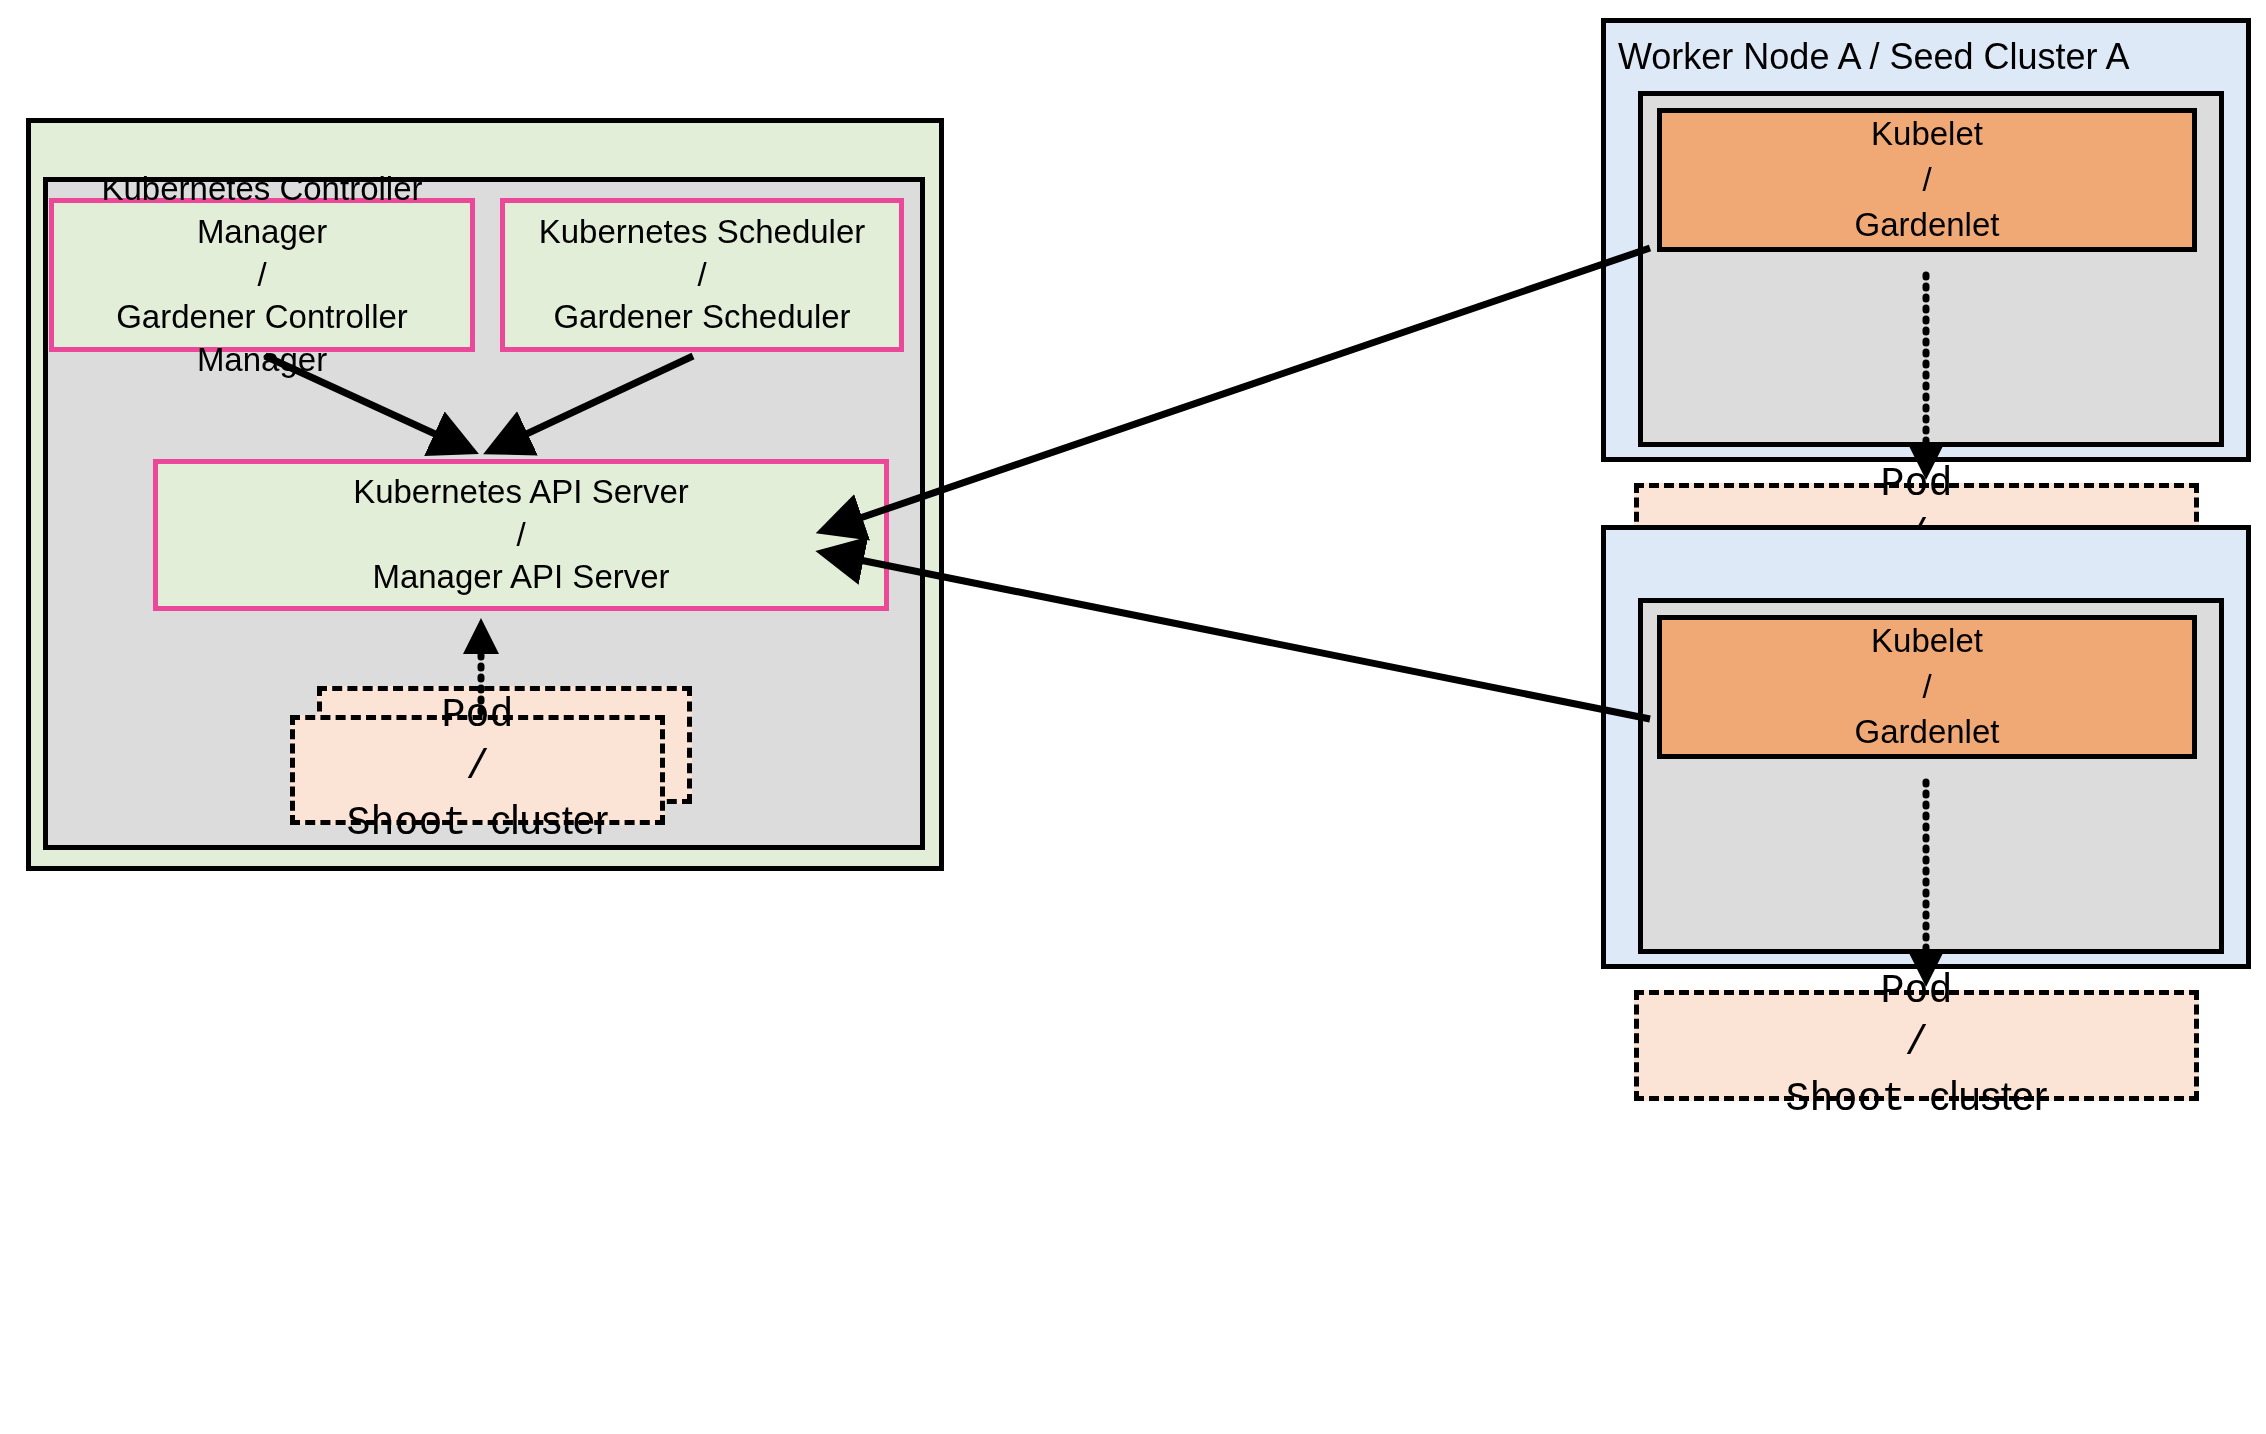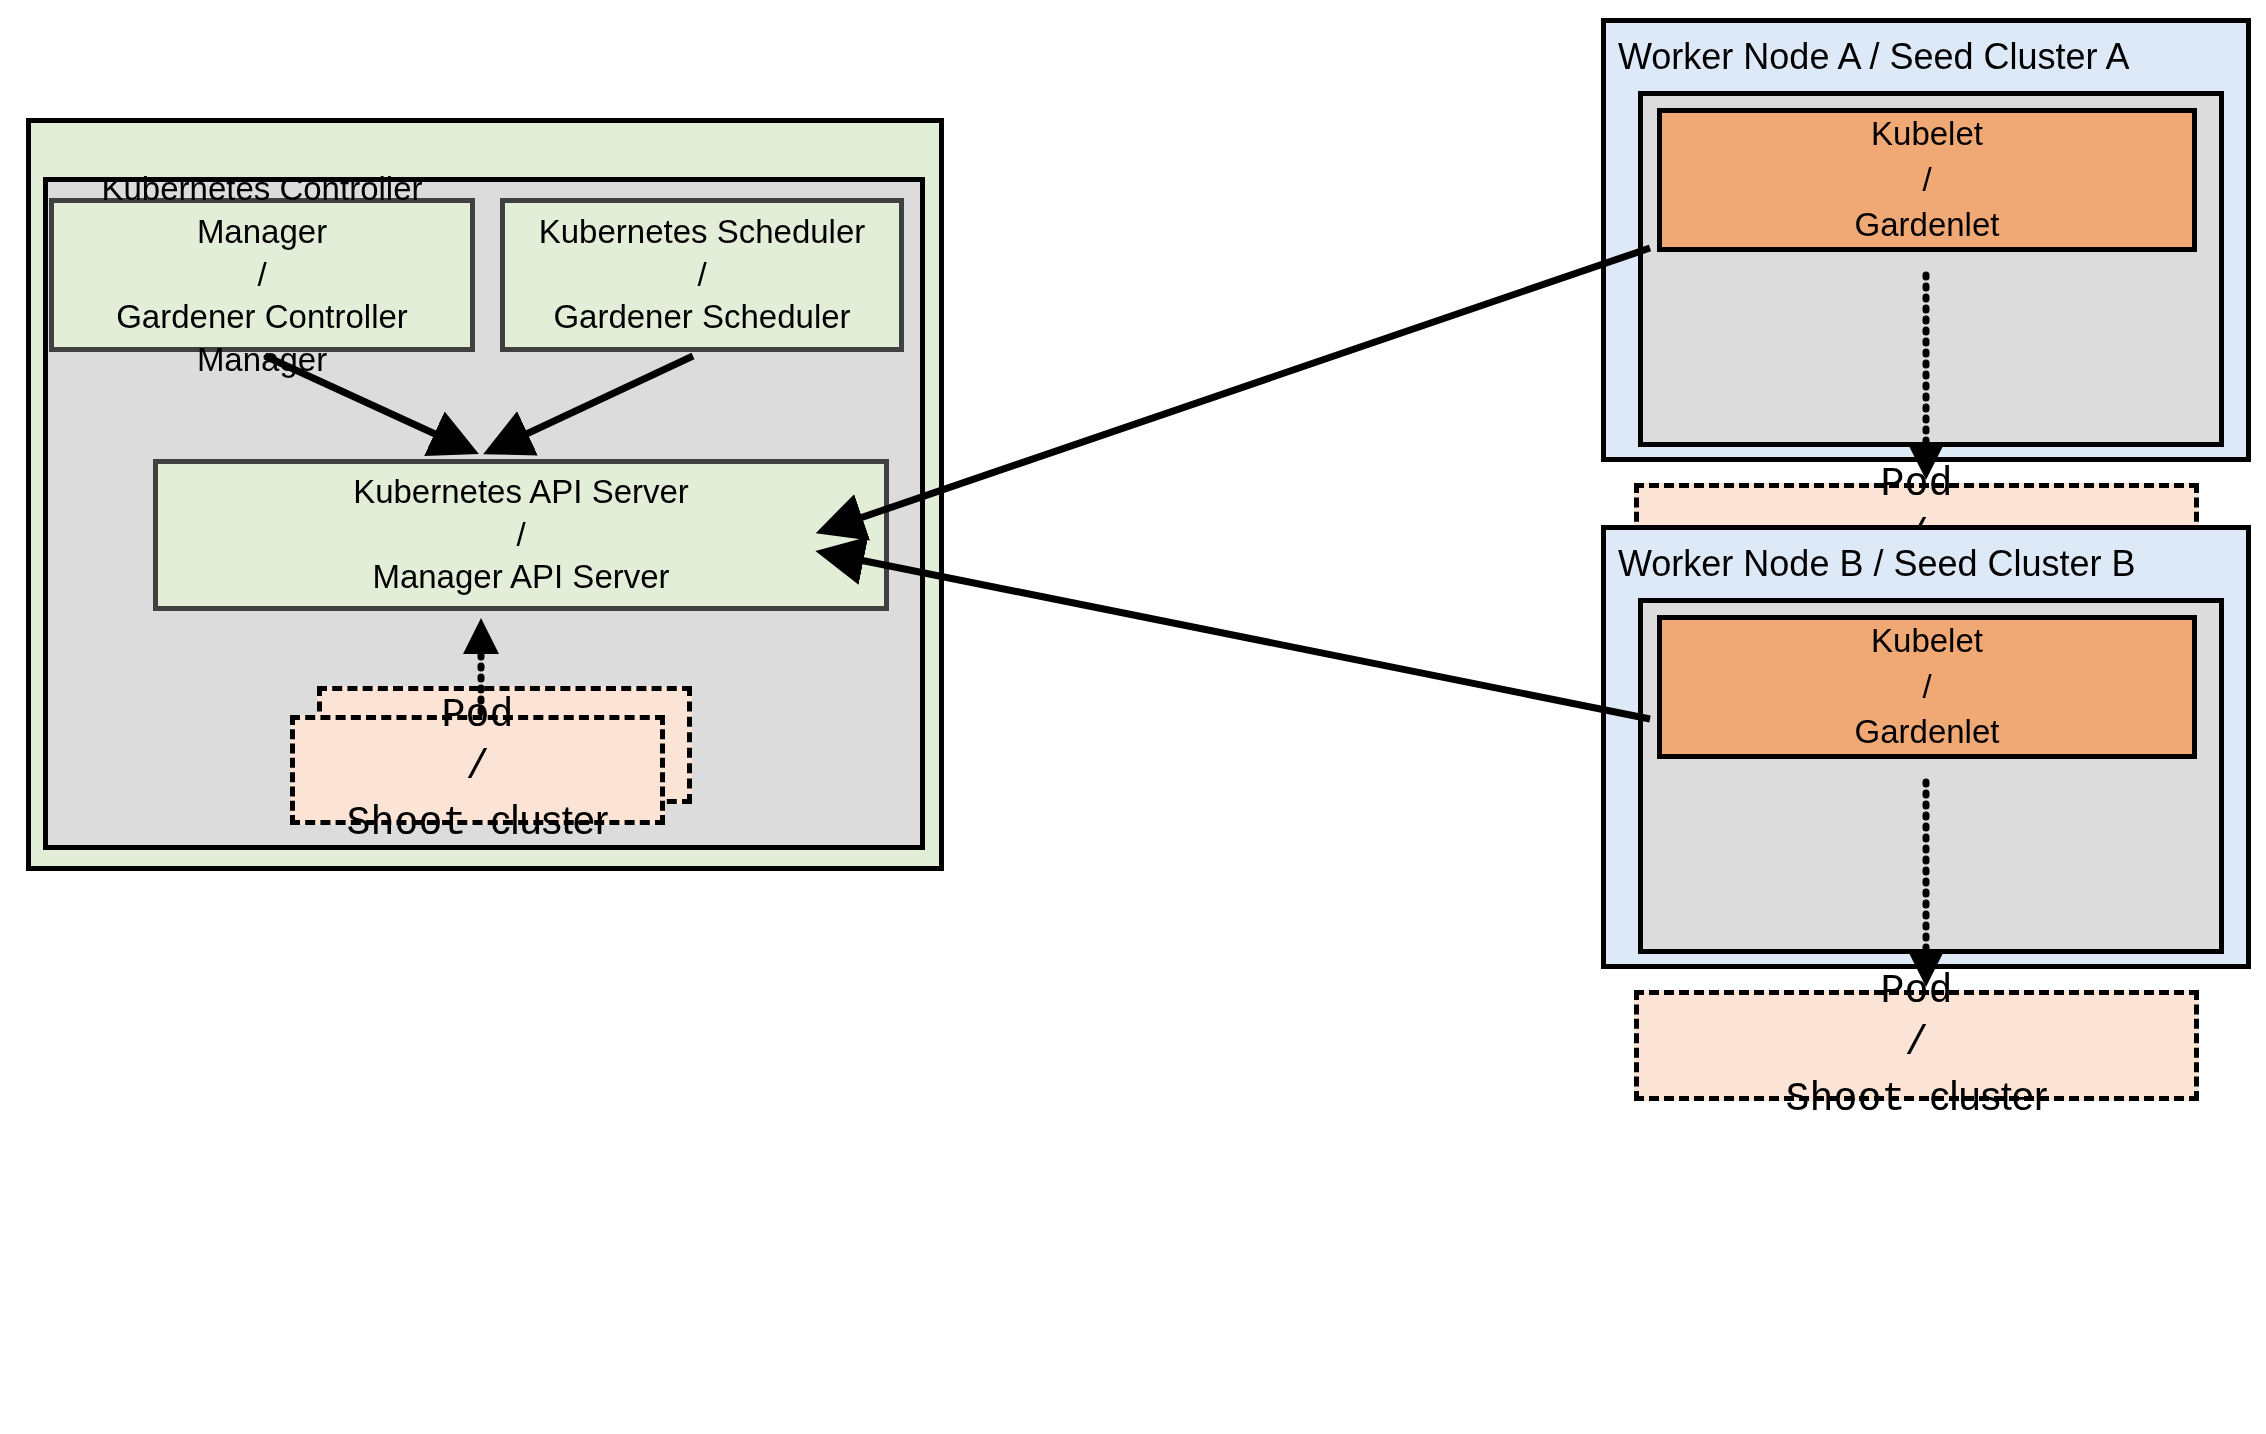--- a/index.html
+++ b/index.html
@@ -13,21 +13,21 @@
   
   .ctr{display:flex;flex-direction:column;align-items:center;justify-content:center;
        text-align:center;line-height:1.30;}
   .sans{font-family:"Liberation Sans","DejaVu Sans",sans-serif;}
   .mono{font-family:"Liberation Mono","DejaVu Sans Mono",monospace;}
   .b{font-weight:normal;}
 
   
   .outer-green{background:#e2eed8;border:5px solid #000;}
   .inner-gray{background:#dcdcdc;border:5px solid #000;}
-  .box-green{background:#e2eed8;border:5px solid #404040;}
+  .box-green{background:#e2eed8;border:5px solid #ec4899;}
   .outer-blue{background:#dde9f7;border:5px solid #000;}
   .box-orange{background:#f0a875;border:5px solid #000;justify-content:space-between;}
   .box-pod{background:#fbe4d5;border:5px dashed #000;}
   .pod-back{background:#fbe4d5;border:5px dashed #000;}
 
   .panel-title{font-size:36px;line-height:1;white-space:nowrap;}
 
   .line1{font-size:33px;}
   .slash{font-size:33px;}
   .line2{font-size:33px;}
@@ -88,21 +88,20 @@
 
   <div class="abs box-pod ctr" style="left:1634px;top:483px;width:565px;height:111px;">
     <div class="podline mono">Pod</div>
     <div class="podline mono">/</div>
     <div class="podline">
       <span class="mono">Shoot </span><span class="sans b">cluster</span>
     </div>
   </div>
 
   <div class="abs outer-blue" style="left:1601px;top:525px;width:650px;height:444px;">
-    <div class="abs panel-title sans" style="left:12px;top:16px;">Worker Node B / Seed Cluster B</div>
     <div class="abs inner-gray" style="left:32px;top:68px;width:586px;height:356px;"></div>
   </div>
 
   <div class="abs box-orange ctr" style="left:1657px;top:615px;width:540px;height:144px;">
     <div class="line1">Kubelet</div>
     <div class="slash">/</div>
     <div class="line2 b">Gardenlet</div>
   </div>
 
   <div class="abs box-pod ctr" style="left:1634px;top:990px;width:565px;height:111px;">

